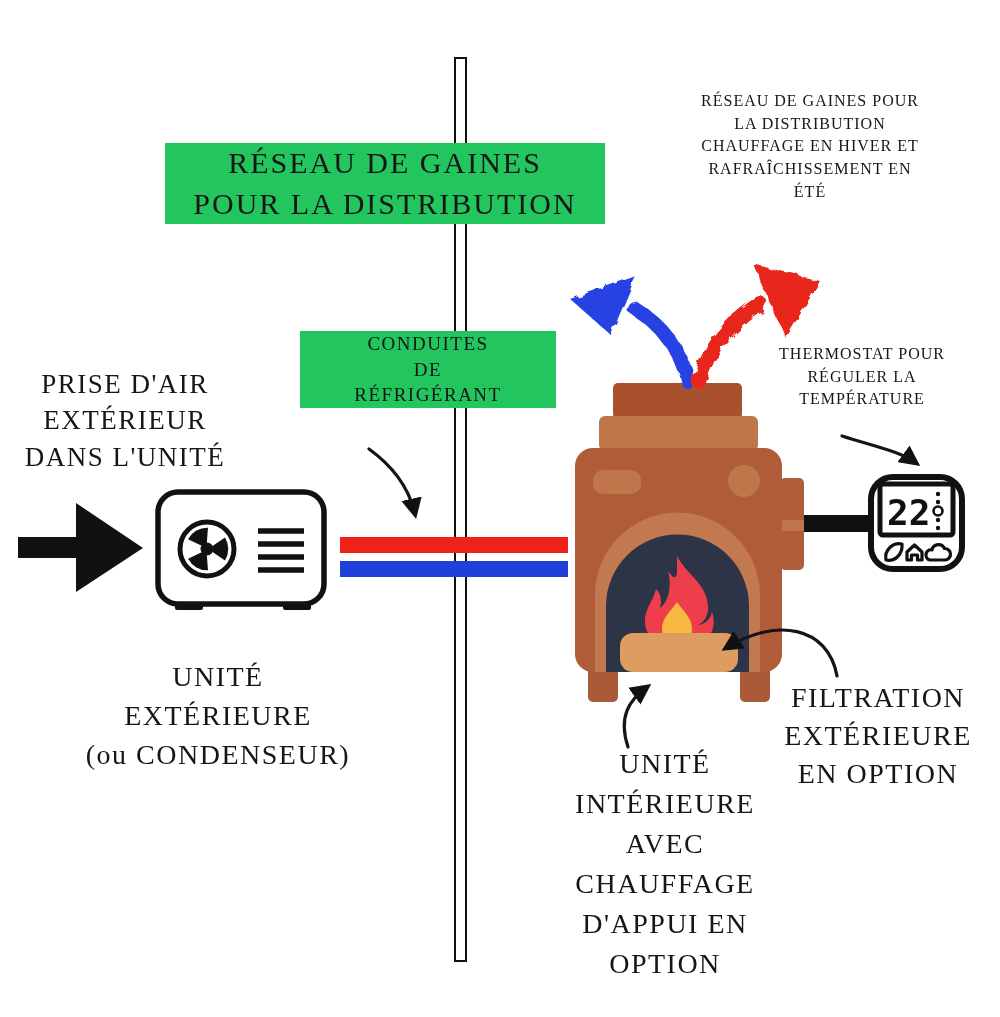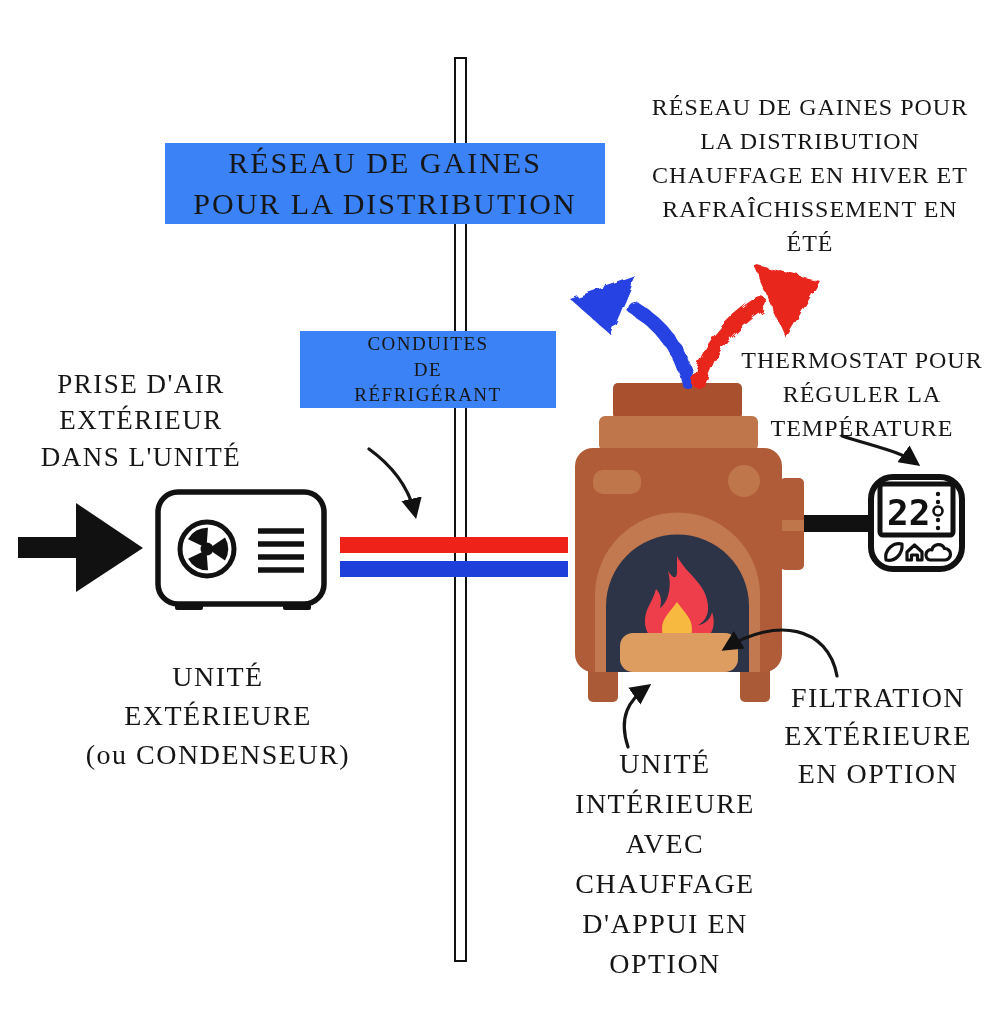--- a/index.html
+++ b/index.html
@@ -5,24 +5,24 @@
   html,body{margin:0;padding:0;background:#fff;}
   #stage{
     position:relative;width:1000px;height:1017px;background:var(--background,#fff);
     font-family:"Liberation Serif","DejaVu Serif",serif;color:var(--text,#1a1a1a);
     overflow:hidden;
   }
   .label{
     position:absolute;text-align:center;white-space:pre-line;
     font-weight:500;line-height:1.35;letter-spacing:1.5px;z-index:2;
   }
-  .label--bg{background:#3b82f6;}
+  .label--bg{background:#22c55e;}
   .big{font-size:28px;}
   .title{font-size:30px;letter-spacing:2px;}
-  .small{font-size:24px;line-height:1.42;letter-spacing:1px;}
+  .small{font-size:16px;line-height:1.42;letter-spacing:1px;}
   #wall{
     position:absolute;left:454px;top:57px;width:9px;height:901px;
     border:2.5px solid #111;background:#fff;z-index:1;
   }
   .pipe{position:absolute;height:16px;width:228px;left:340px;z-index:2;}
   #pipe-red{top:537px;background:var(--pipe-red,#ee2218);}
   #pipe-blue{top:561px;background:var(--pipe-blue,#1e3fd9);}
   #thermo-cable{position:absolute;left:800px;top:515px;width:73px;height:17px;background:#111;z-index:2;}
   .abs-svg{position:absolute;z-index:3;}
   #arrow-overlay{position:absolute;left:0;top:0;width:1000px;height:1017px;z-index:5;pointer-events:none;}
@@ -36,21 +36,21 @@
 
   <div class="label title label--bg" style="left:165px;top:143px;width:440px;">RÉSEAU DE GAINES
 POUR LA DISTRIBUTION</div>
 
   <div class="label small" style="left:642px;top:90px;width:336px;">RÉSEAU DE GAINES POUR
 LA DISTRIBUTION
 CHAUFFAGE EN HIVER ET
 RAFRAÎCHISSEMENT EN
 ÉTÉ</div>
 
-  <div class="label big" style="left:0px;top:366px;width:250px;font-size:27px;margin-left:16px;">PRISE D'AIR
+  <div class="label big" style="left:0px;top:366px;width:250px;font-size:27px;">PRISE D'AIR
 EXTÉRIEUR
 DANS L'UNITÉ</div>
 
   <div class="label big label--bg" style="left:300px;top:331px;width:256px;font-size:19px;">CONDUITES
 DE
 RÉFRIGÉRANT</div>
 
   <div class="label small" style="left:728px;top:343px;width:268px;">THERMOSTAT POUR
 RÉGULER LA
 TEMPÉRATURE</div>

